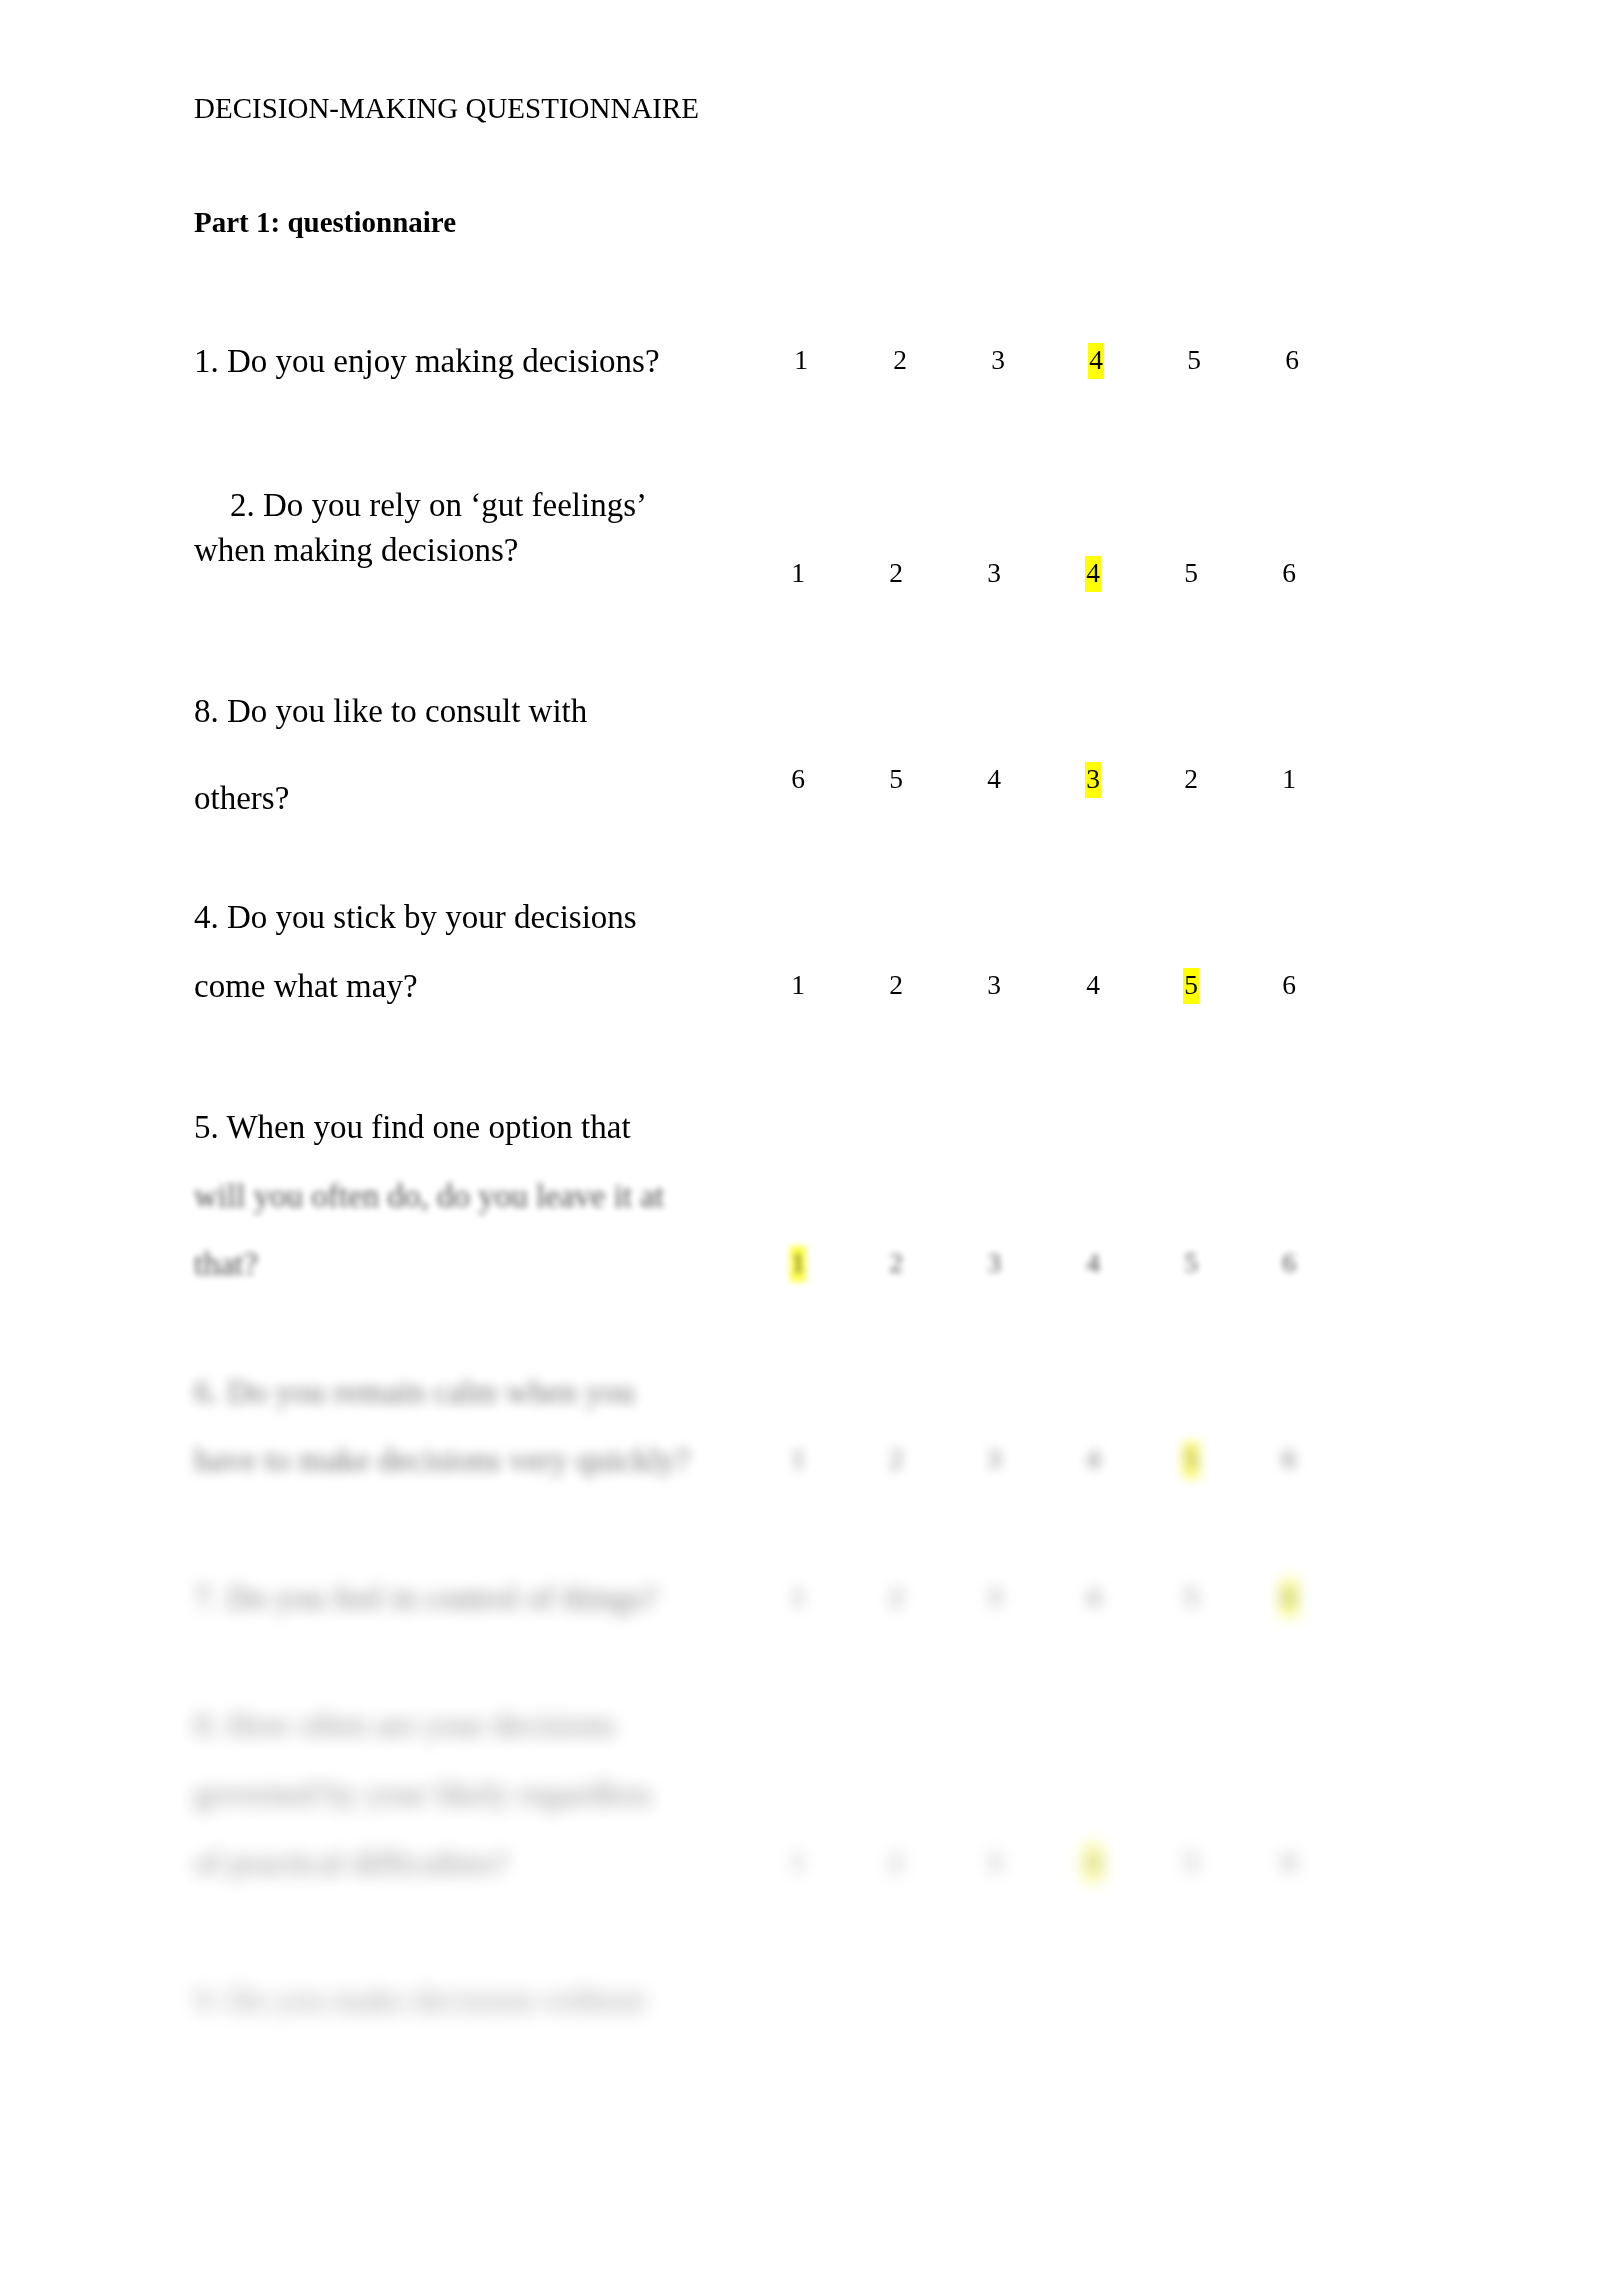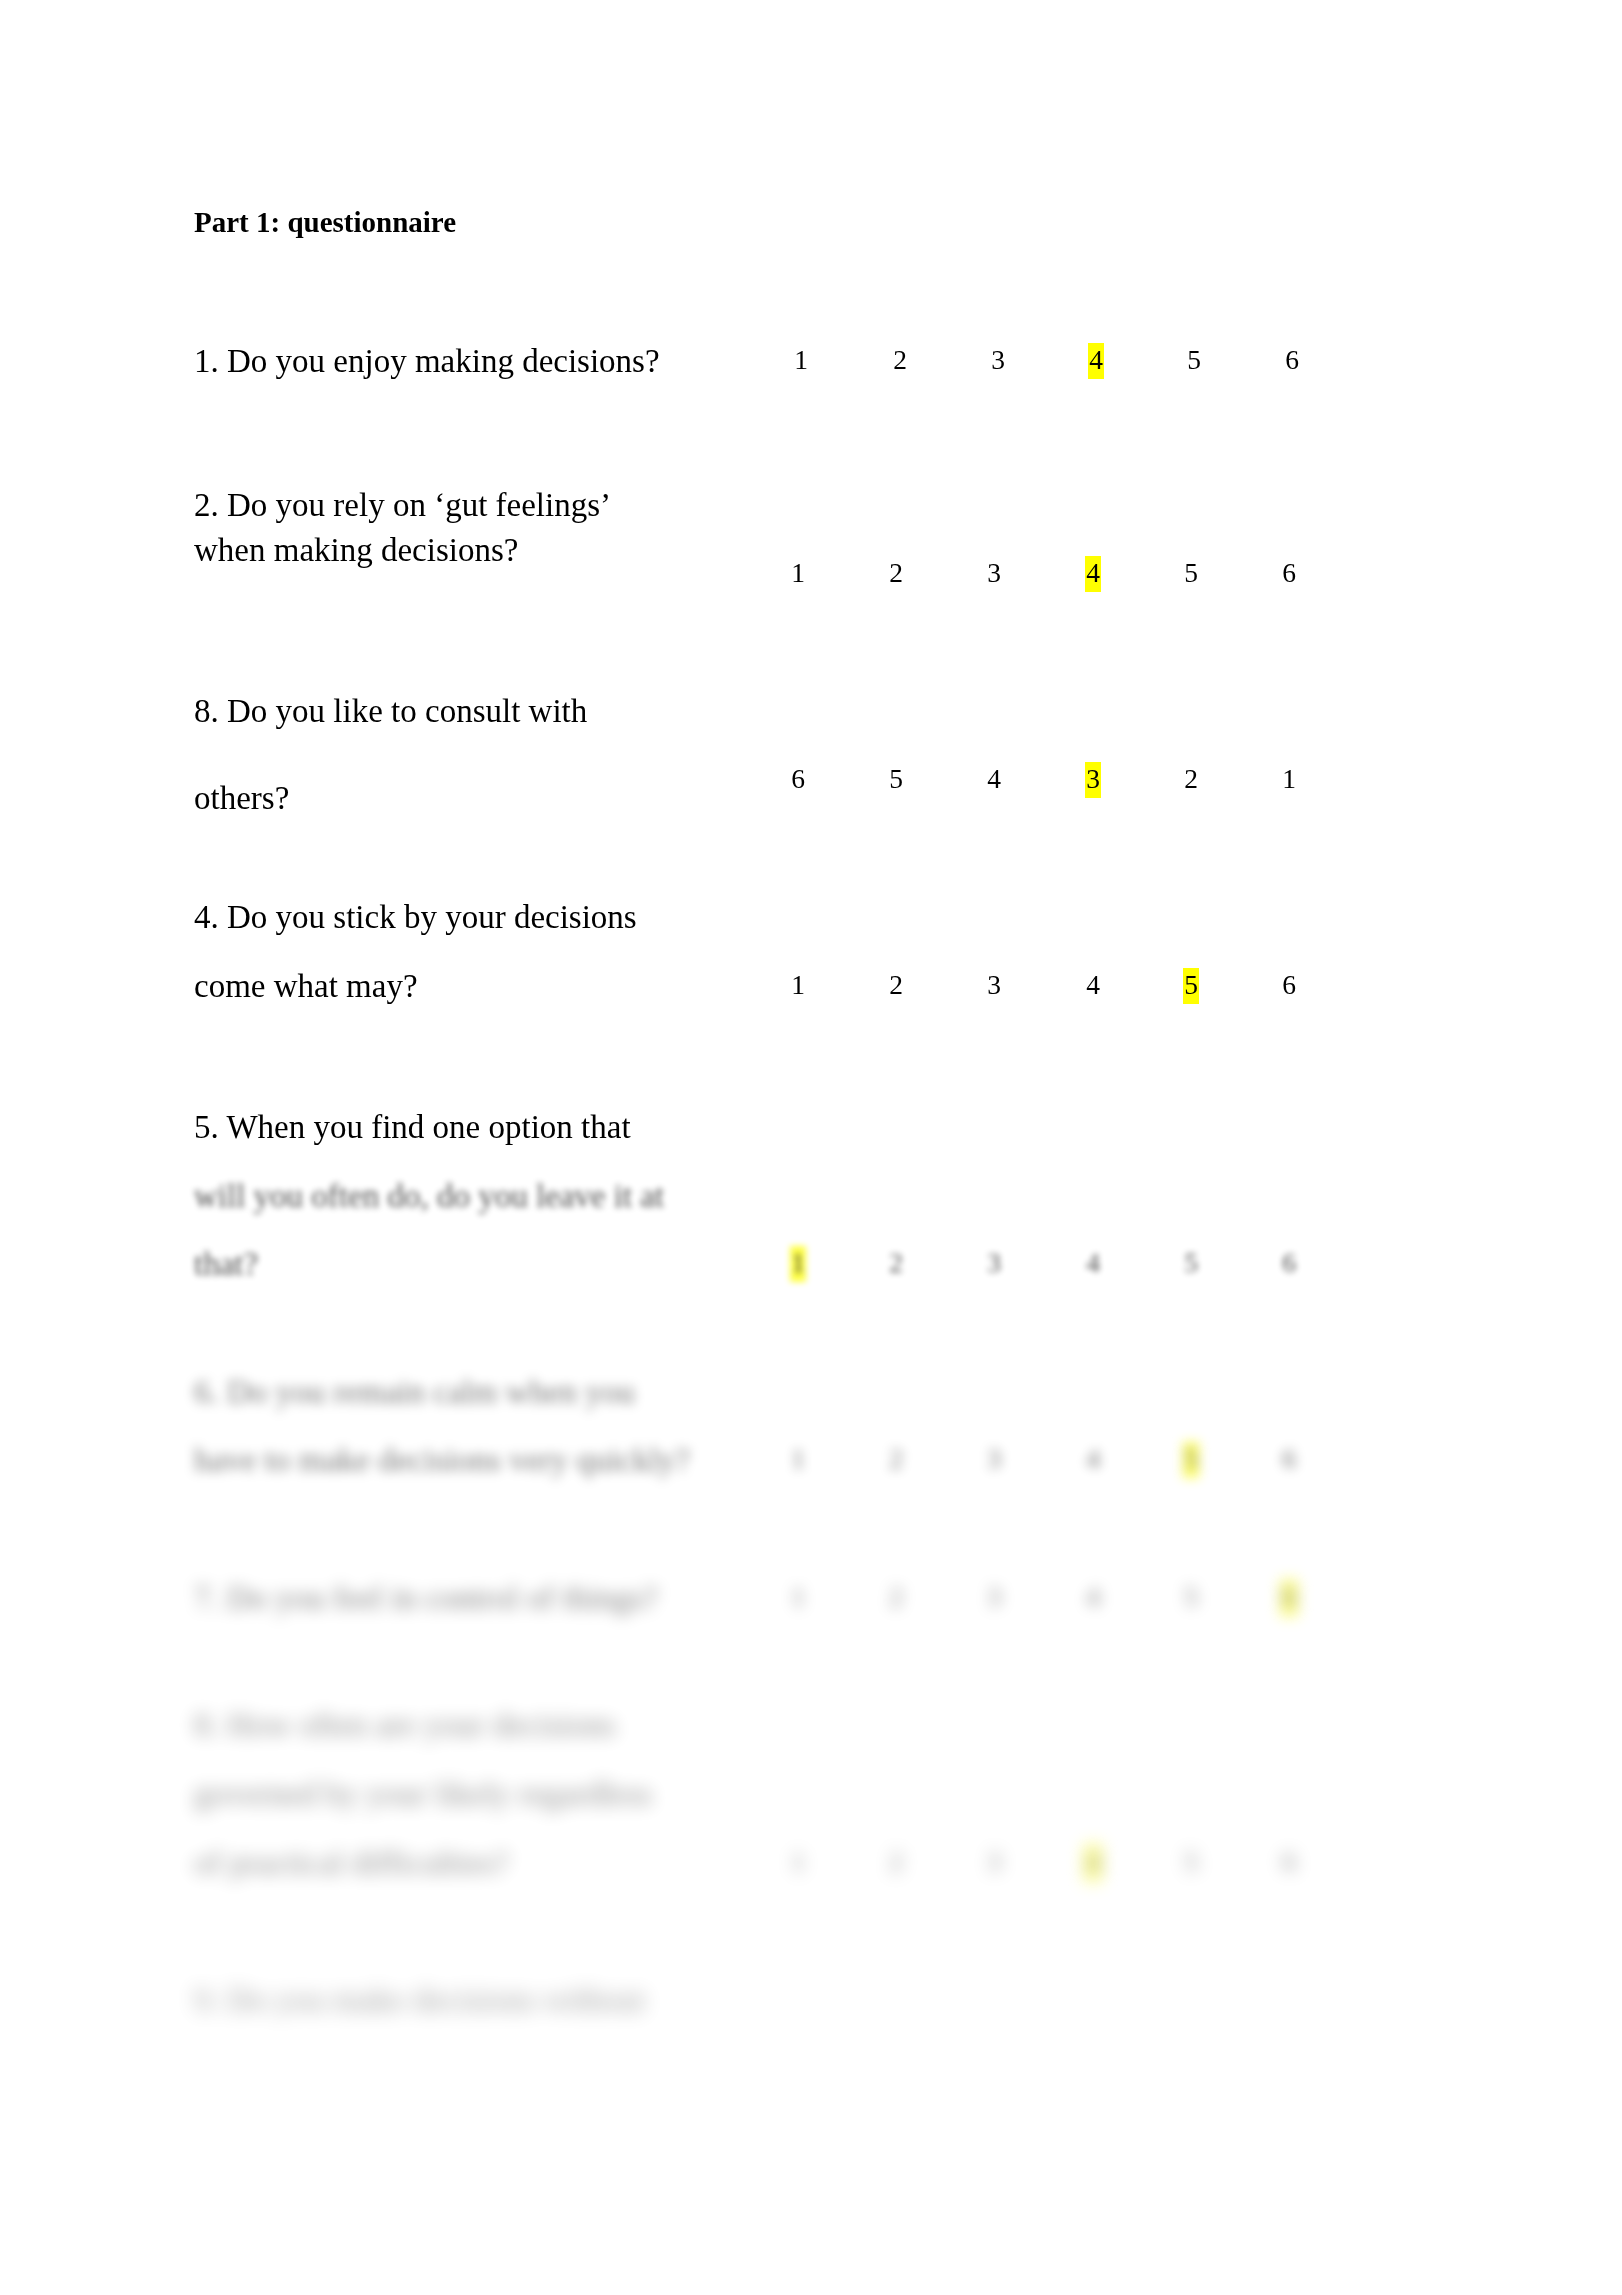--- a/index.html
+++ b/index.html
@@ -103,38 +103,39 @@
   .scale-row.b3 { opacity: 0.72; }
   .scale-row.b5 { opacity: 0.60; }
   .scale-row.b6 { opacity: 0.56; }
   .scale-row.b7 { opacity: 0.52; }
 </style>
 </head>
 <body>
 
 <div class="page">
 
+  <div class="doc-header b0">DECISION-MAKING QUESTIONNAIRE</div>
 
   <div class="part-title b0">Part 1: questionnaire</div>
 
 
   <div class="qblock">
     <div class="qline b0" style="top:343px;">1. Do you enjoy making decisions?</div>
     <div class="scale-row b0" style="top:343px;">
       <div class="scale-cell" style="left:778px;"><span class="val">1</span></div>
       <div class="scale-cell" style="left:877px;"><span class="val">2</span></div>
       <div class="scale-cell" style="left:975px;"><span class="val">3</span></div>
       <div class="scale-cell hl" style="left:1073px;"><span class="val">4</span></div>
       <div class="scale-cell" style="left:1171px;"><span class="val">5</span></div>
       <div class="scale-cell" style="left:1269px;"><span class="val">6</span></div>
     </div>
   </div>
 
   <div class="qblock">
-    <div class="qline b0" style="top:487px;">2. Do you rely on ‘gut feelings’</div>
+    <div class="qline b0" style="top:487px;margin-left:36px;">2. Do you rely on ‘gut feelings’</div>
     <div class="qline b0" style="top:532px;">when making decisions?</div>
     <div class="scale-row b0" style="top:556px;">
       <div class="scale-cell" style="left:775px;"><span class="val">1</span></div>
       <div class="scale-cell" style="left:873px;"><span class="val">2</span></div>
       <div class="scale-cell" style="left:971px;"><span class="val">3</span></div>
       <div class="scale-cell hl" style="left:1070px;"><span class="val">4</span></div>
       <div class="scale-cell" style="left:1168px;"><span class="val">5</span></div>
       <div class="scale-cell" style="left:1266px;"><span class="val">6</span></div>
     </div>
   </div>

